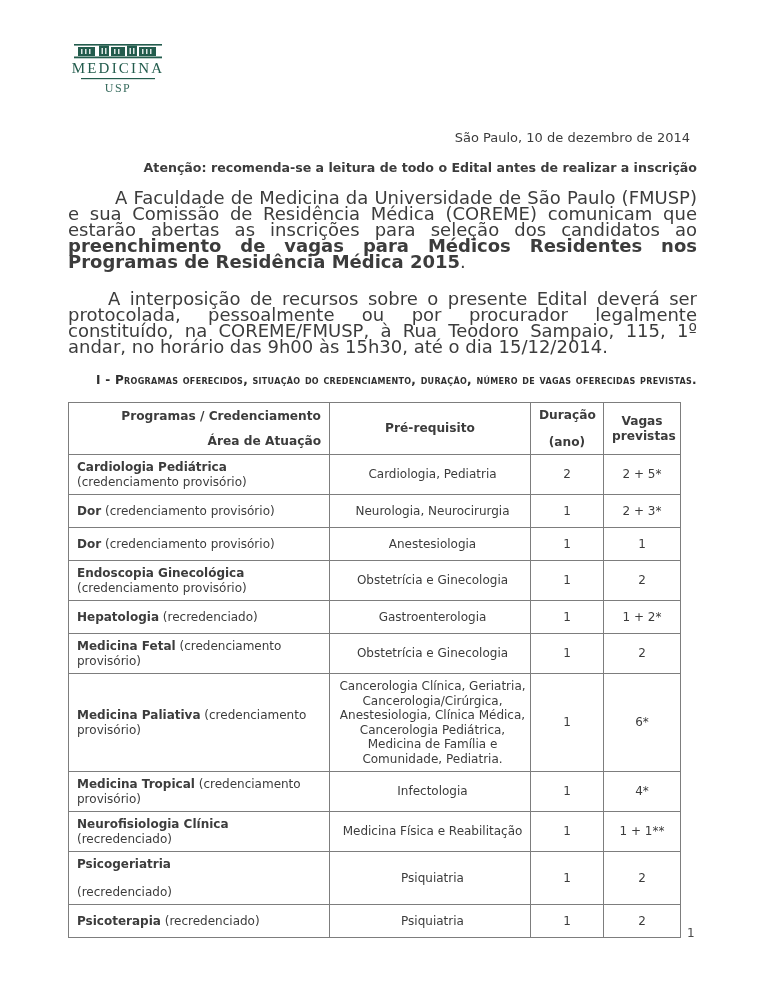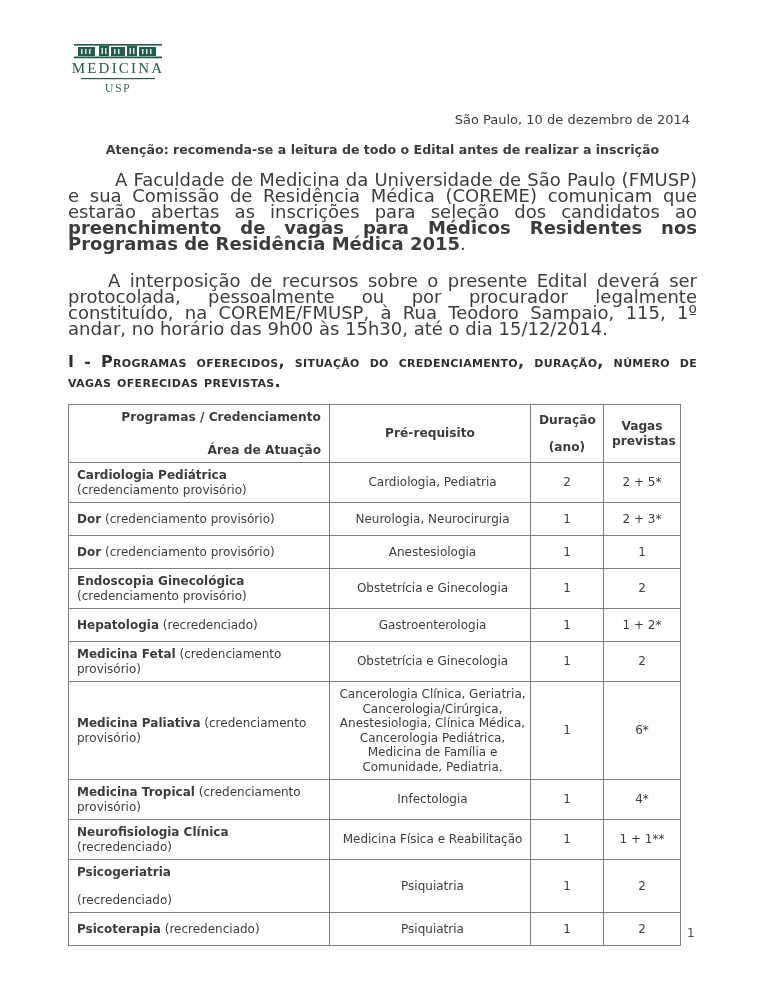--- a/index.html
+++ b/index.html
@@ -10,39 +10,40 @@
     font-family:"DejaVu Sans","Liberation Sans",sans-serif;
     color:#3c3c3c;
     overflow:hidden;
   }
   .page { position:absolute; left:68px; top:0; width:629px; }
 
   
   .logo { margin-top:42px; width:100px; display:inline-block; text-align:center; }
   .logo svg { display:block; }
 
-  .date-line { text-align:right; font-size:13px; margin-top:8px; padding-right:7px; }
-
-  .attention { text-align:center; font-weight:bold; font-size:12.6px; margin-top:15px; }
+  .date-line { text-align:right; font-size:13px; margin-top:26px; padding-right:7px; }
+
+  .attention { text-align:right; font-weight:bold; font-size:12.6px; margin-top:15px; }
 
   p.body-par {
     font-size:18px; line-height:16px; text-align:justify; margin-top:15px;
   }
   p.body-par.indent1 { text-indent:47px; }
   p.body-par.indent2 { text-indent:40px; margin-top:21px; }
 
   .section-heading {
     margin-top:15px;
     font-weight:bold;
-    font-size:16px;
+    font-size:12px;
     line-height:20px;
     font-variant:small-caps;
     letter-spacing:0.3px;
     text-align:justify;
     color:#2f2f2f;
+    margin-left:28px;
   }
 
   table.programs-table {
     border-collapse:collapse;
     margin-top:12px;
     table-layout:fixed;
     width:612px;
     font-size:12px;
     line-height:14.5px;
     color:#3c3c3c;
@@ -55,21 +56,21 @@
   }
   .programs-table col.c1 { width:261px; }
   .programs-table col.c2 { width:201px; }
   .programs-table col.c3 { width:73px; }
   .programs-table col.c4 { width:77px; }
 
   .programs-table th { font-weight:bold; font-size:12.2px; }
   .programs-table th.h1 { text-align:right; }
   .programs-table th.h2, .programs-table th.h3, .programs-table th.h4 { text-align:center; }
   .programs-table th .hline { display:block; }
-  .programs-table th.h1 .hline + .hline { margin-top:18px; }
+  .programs-table th.h1 .hline + .hline { margin-top:11px; }
   .programs-table th.h3 .hline + .hline { margin-top:12px; }
 
   .programs-table td { height:33px; }
   .programs-table td.c1 { text-align:left; }
   .programs-table td.c2 { text-align:center; padding-right:3px; }
   .programs-table td.c3, .programs-table td.c4 { text-align:center; }
 
   .programs-table td.c1 b { font-weight:bold; }
   .note { font-weight:normal; }
   .note.inline { display:inline; }

